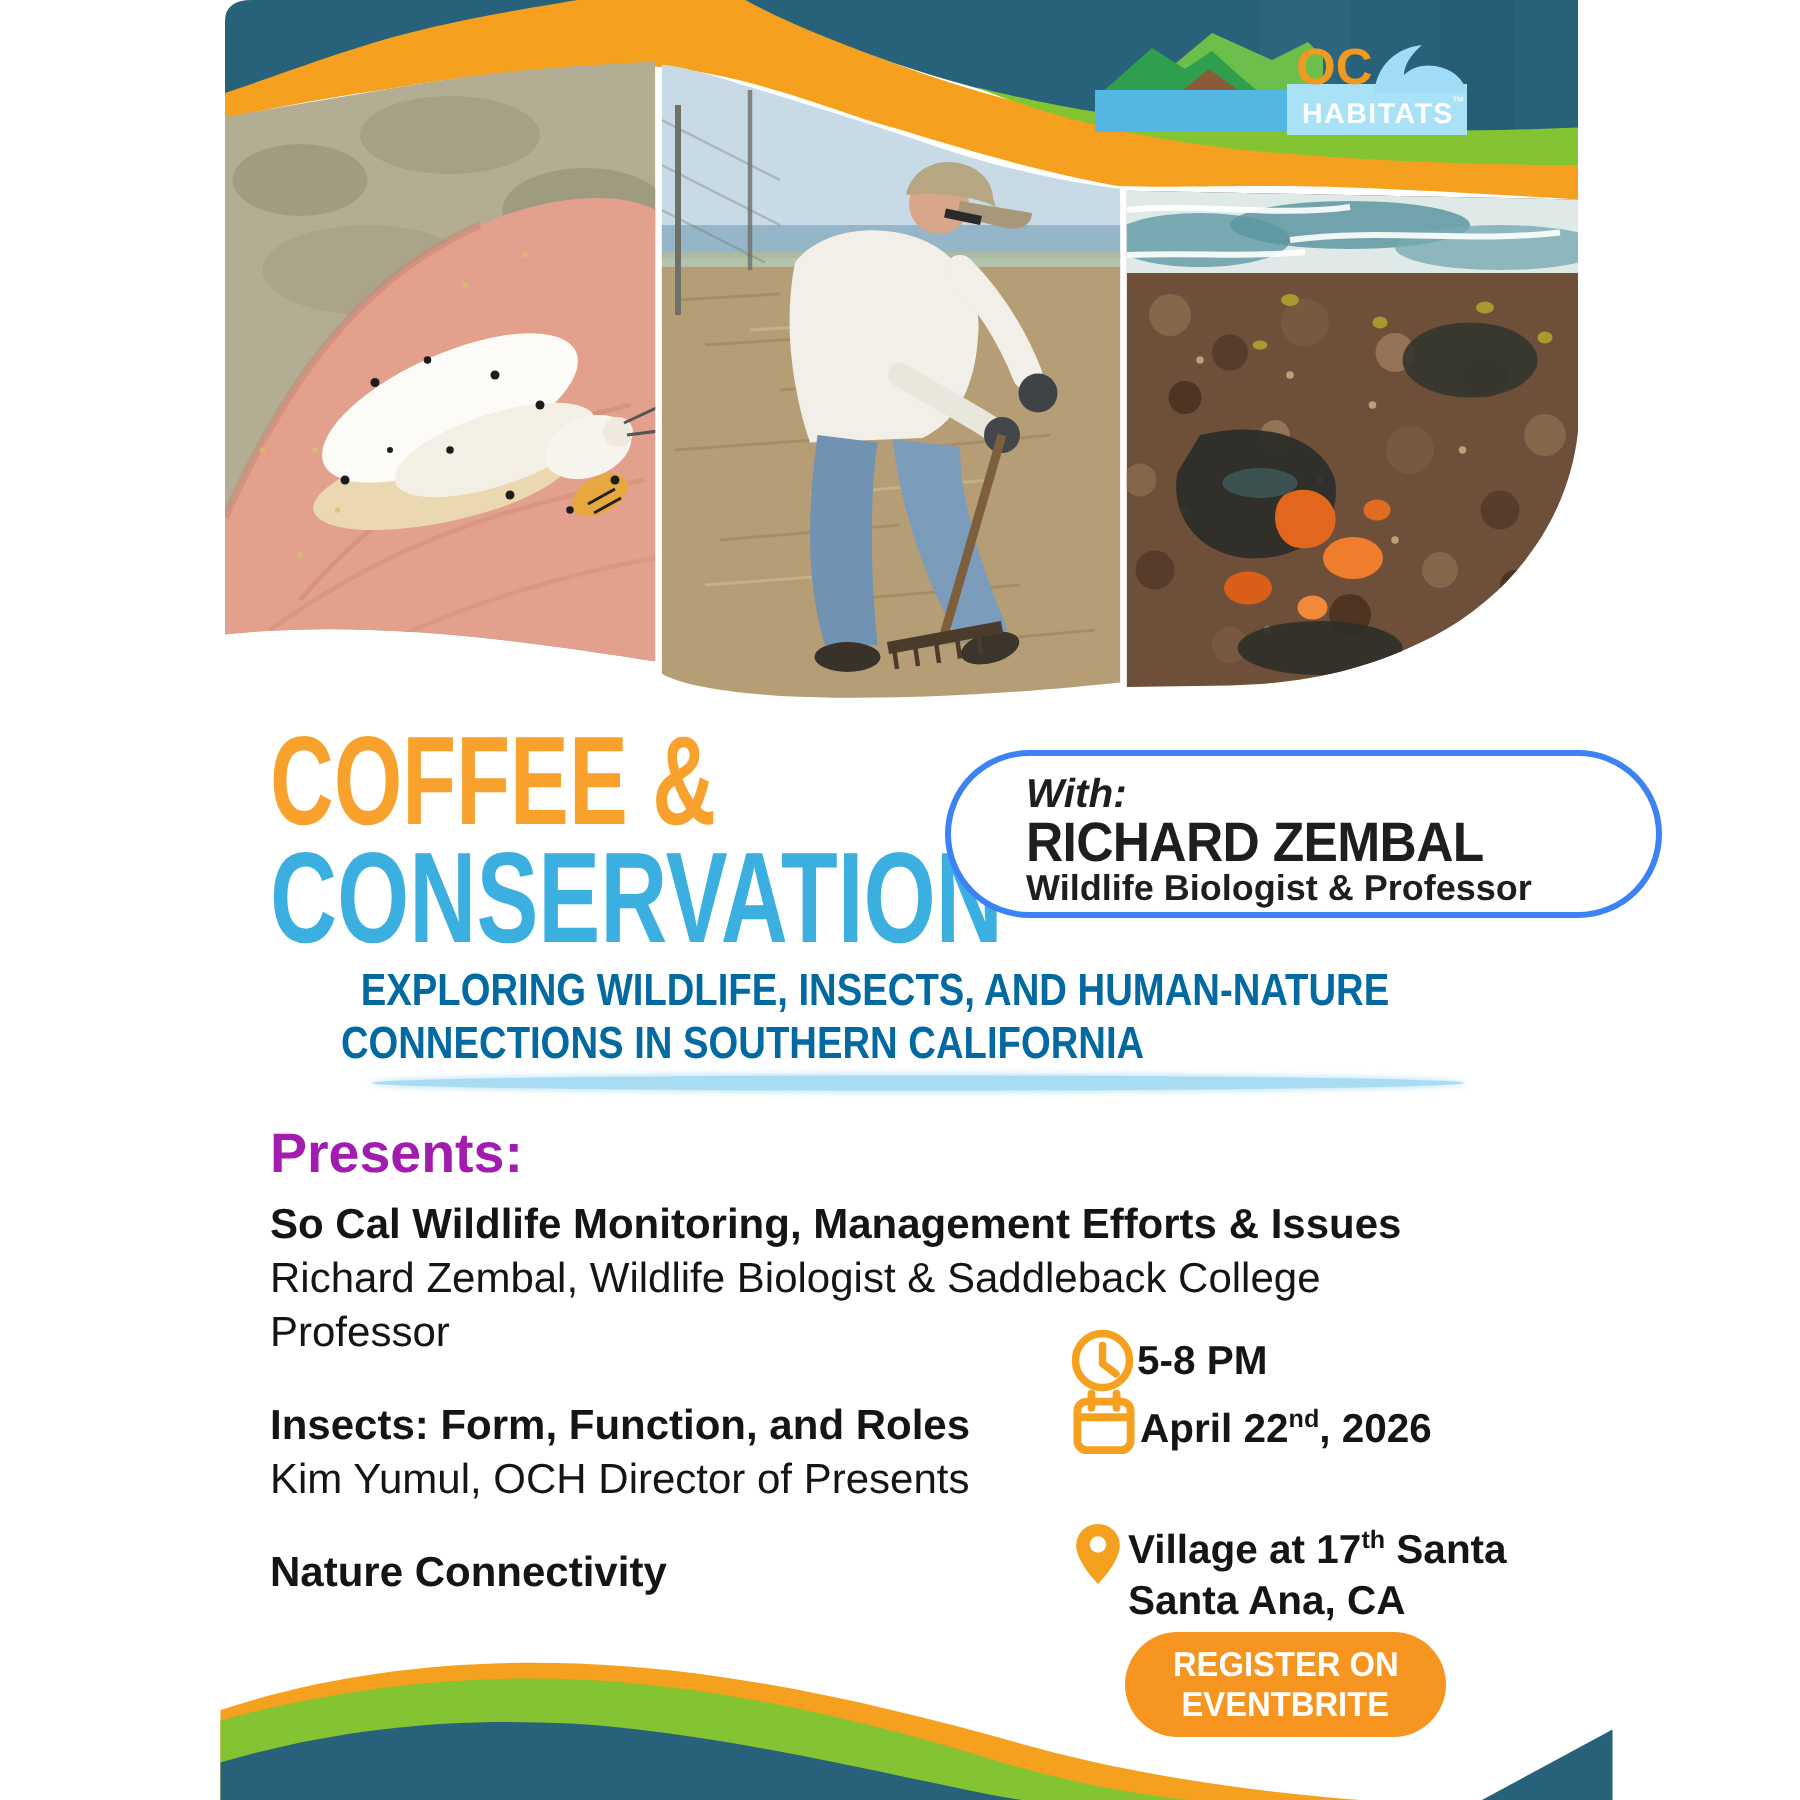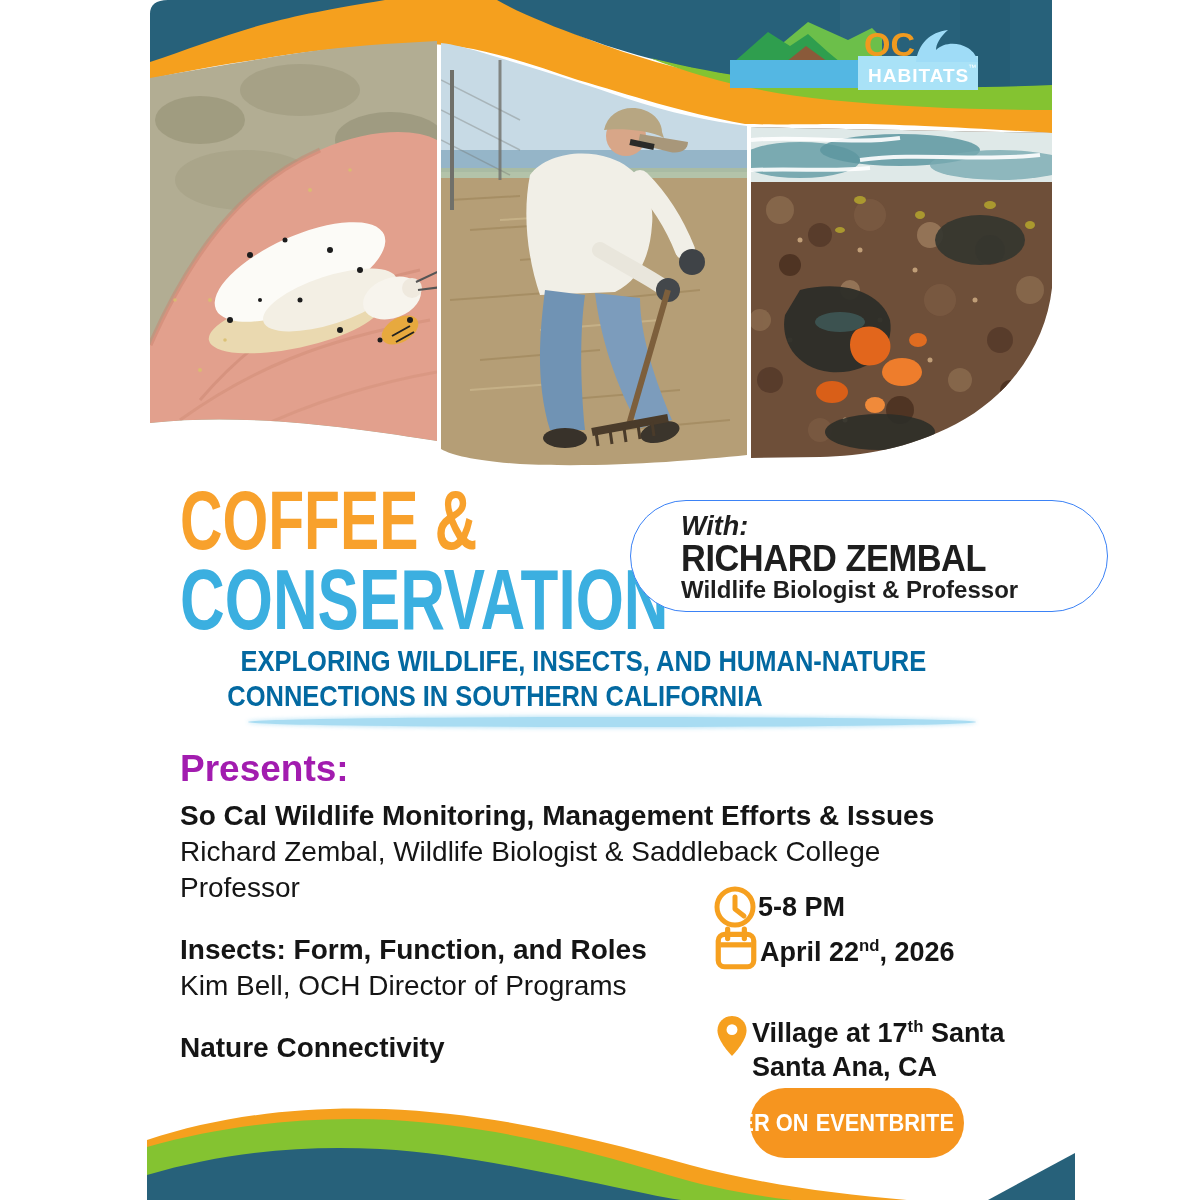--- a/index.html
+++ b/index.html
@@ -7,21 +7,21 @@
         font-family:"Liberation Sans",sans-serif;}
   .abs{position:absolute;}
   svg{display:block;}
 
   
   .title-line{font-weight:bold;line-height:1;white-space:nowrap;}
   .t1{left:180px;top:478px;font-size:84px;color:#F8A12C;transform:scaleX(.70);transform-origin:left top;}
   .t2{left:180px;top:556px;font-size:86px;color:#3BAFE0;transform:scaleX(.72);transform-origin:left top;}
 
   
-  .pill{left:630px;top:500px;width:478px;height:112px;border:1px solid #3b82f6;border-radius:60px;
+  .pill{left:630px;top:500px;width:478px;height:112px;border:4px solid #3b82f6;border-radius:60px;
         background:#ffffff;box-sizing:border-box;padding:10px 0 0 50px;}
   .pill .with{font-size:27px;font-weight:bold;font-style:italic;color:#1E1E1E;line-height:30px;}
   .pill .name{font-size:37px;font-weight:bold;color:#1E1E1E;line-height:36px;letter-spacing:-.5px;
               display:inline-block;transform:scaleX(.93);transform-origin:left top;white-space:nowrap;}
   .pill .role{font-size:24px;font-weight:bold;color:#1E1E1E;line-height:26px;}
 
   
   .subtitle{left:180px;top:643px;width:865px;text-align:left;color:#0369a1;}
   .subtitle .line{display:block;font-size:30px;font-weight:bold;line-height:35px;white-space:nowrap;}
   .subtitle .line span{display:inline-block;transform:scaleX(.85);transform-origin:center top;}
@@ -35,21 +35,21 @@
   .talk{margin-bottom:26px;}
   .talk .tt{font-size:28px;font-weight:bold;line-height:36px;}
   .talk .sp{font-size:28px;line-height:36px;}
 
   
   .row{position:absolute;left:712px;display:flex;align-items:center;}
   .row .lbl{font-size:27px;font-weight:bold;color:#151515;white-space:nowrap;line-height:34px;}
   sup{font-size:62%;}
 
   .cta{left:750px;top:1088px;width:214px;height:70px;border-radius:35px;background:#F6951F;
-       display:flex;flex-direction:row;align-items:center;justify-content:flex-end;cursor:pointer;border:none;}
+       display:flex;flex-direction:column;align-items:center;justify-content:center;cursor:pointer;border:none;}
   .cta span{display:block;color:#fff;font-size:23px;font-weight:bold;line-height:27px;
             transform:scaleX(.95);white-space:nowrap;}
 </style>
 </head>
 <body>
 
 <div class="page">
 
   <svg class="abs" style="left:0;top:0" width="1200" height="470" viewBox="0 0 1200 470">
     <defs>
@@ -263,21 +263,21 @@
 
   <div class="abs presents">Presents:</div>
 
   <div class="abs talks">
     <div class="talk">
       <div class="tt">So Cal Wildlife Monitoring, Management Efforts &amp; Issues</div>
       <div class="sp">Richard Zembal, Wildlife Biologist &amp; Saddleback College Professor</div>
     </div>
     <div class="talk">
       <div class="tt">Insects: Form, Function, and Roles</div>
-      <div class="sp">Kim Bell, OCH Director of Programs</div>
+      <div class="sp">Kim Yumul, OCH Director of Presents</div>
     </div>
     <div class="talk">
       <div class="tt">Nature Connectivity</div>
     </div>
   </div>
 
   <div class="row" style="top:884px">
     <svg width="46" height="46" viewBox="0 0 46 46">
       <circle cx="23" cy="23" r="18" fill="none" stroke="#F6A01F" stroke-width="5"></circle>
       <path d="M23,13 L23,25 L32,32" fill="none" stroke="#F6A01F" stroke-width="5" stroke-linecap="round" stroke-linejoin="round"></path>

